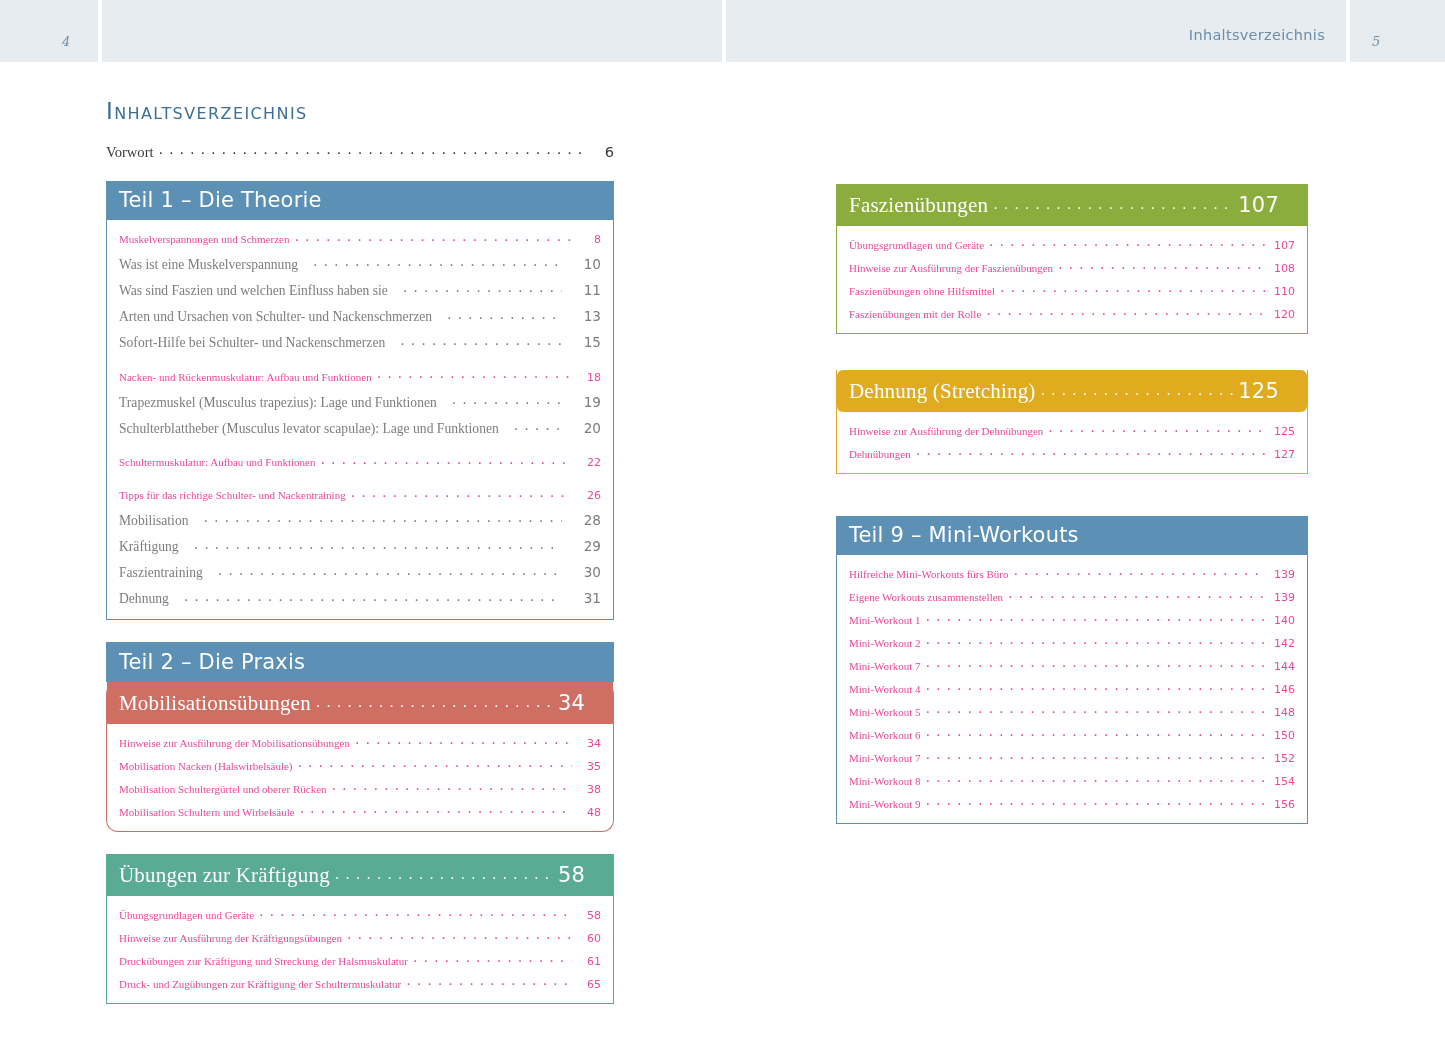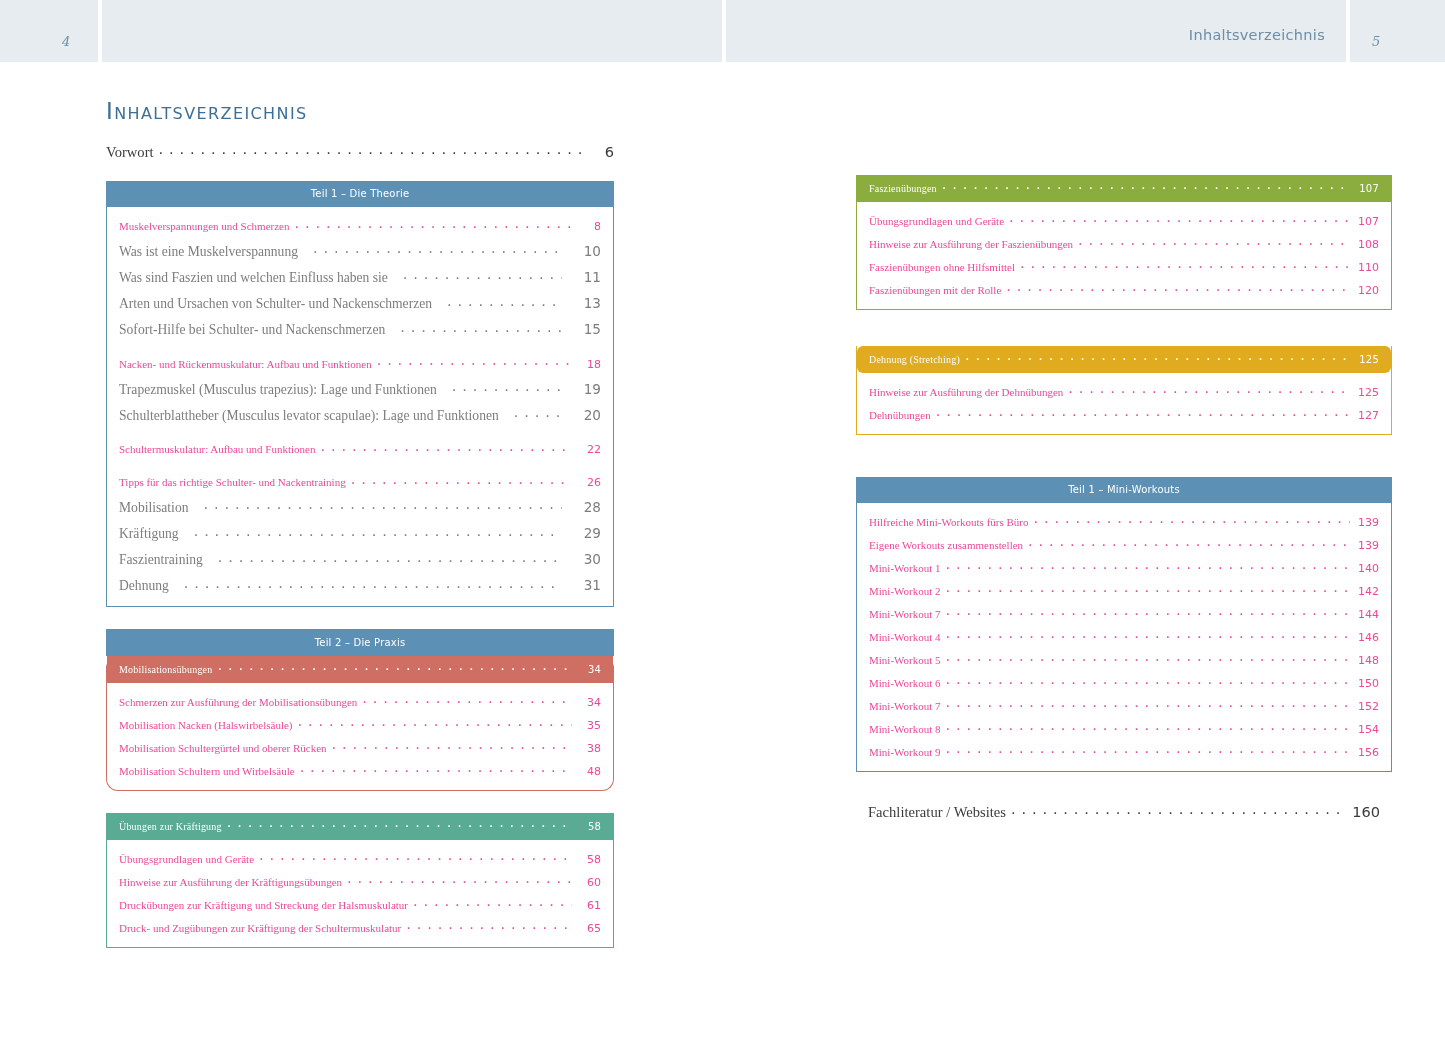--- a/index.html
+++ b/index.html
@@ -77,23 +77,22 @@
   }
   .col-left {
     position: absolute;
     left: 106px;
     top: 142px;
     width: 508px;
   }
   .col-right {
     position: absolute;
     left: 836px;
-    top: 175px;
-    width: 536px;
-    margin-left: 20px;
+    top: 184px;
+    width: 472px;
   }
 
   
   .toc-row {
     display: flex;
     align-items: baseline;
     font-size: 14.6px;
     line-height: 1.0;
     white-space: nowrap;
   }
@@ -128,27 +127,26 @@
   
   .box {
     border: 1px solid #888;
     border-top: none;
     margin-bottom: 22px;
     background: #fff;
     box-sizing: border-box;
   }
   .box-head {
     color: #ffffff;
-    font-size: 10px;
-    padding: 7px 12px 8px 12px;
+    font-size: 21px;
+    padding: 7px 28px 8px 12px;
     display: flex;
     align-items: baseline;
     white-space: nowrap;
     letter-spacing: .2px;
-    justify-content: center;
   }
   .box-head .dots::before { color: #ffffff; }
   .box-body {
     padding: 12px 12px 13px 12px;
   }
   .box-body .toc-row { margin: 0 0 10px 0; }
   .box-body .toc-row:last-child { margin-bottom: 0; }
 
   .lvl1 { color: #ec4899; font-size: 11px; }
   .lvl2 { color: #7d7d7d; font-size: 13.6px; gap: 10px; }
@@ -304,21 +302,21 @@
   </div>
 
   <div class="box red stack-gap">
     <div class="box-head">
       <span class="toc-label">Mobilisationsübungen</span>
       <span class="dots"></span>
       <span class="page-no">34</span>
     </div>
     <div class="box-body">
       <div class="toc-row lvl1">
-        <span class="toc-label">Schmerzen zur Ausführung der Mobilisationsübungen</span>
+        <span class="toc-label">Hinweise zur Ausführung der Mobilisationsübungen</span>
         <span class="dots"></span>
         <span class="page-no">34</span>
       </div>
       <div class="toc-row lvl1">
         <span class="toc-label">Mobilisation Nacken (Halswirbelsäule)</span>
         <span class="dots"></span>
         <span class="page-no">35</span>
       </div>
       <div class="toc-row lvl1">
         <span class="toc-label">Mobilisation Schultergürtel und oberer Rücken</span>
@@ -413,21 +411,21 @@
       <div class="toc-row lvl1">
         <span class="toc-label">Dehnübungen</span>
         <span class="dots"></span>
         <span class="page-no">127</span>
       </div>
     </div>
   </div>
 
   <div class="box blue" style="margin-top:42px;">
     <div class="box-head">
-      <span>Teil 1  –  Mini-Workouts</span>
+      <span>Teil 9  –  Mini-Workouts</span>
     </div>
     <div class="box-body">
       <div class="toc-row lvl1">
         <span class="toc-label">Hilfreiche Mini-Workouts fürs Büro</span>
         <span class="dots"></span>
         <span class="page-no">139</span>
       </div>
       <div class="toc-row lvl1">
         <span class="toc-label">Eigene Workouts zusammenstellen</span>
         <span class="dots"></span>
@@ -474,19 +472,14 @@
         <span class="page-no">154</span>
       </div>
       <div class="toc-row lvl1">
         <span class="toc-label">Mini-Workout 9</span>
         <span class="dots"></span>
         <span class="page-no">156</span>
       </div>
     </div>
   </div>
 
-  <div class="toc-row footer-line" style="padding:0 12px;">
-    <span class="toc-label">Fachliteratur / Websites</span>
-    <span class="dots"></span>
-    <span class="page-no">160</span>
-  </div>
 
 </div>
 
 </body></html>

